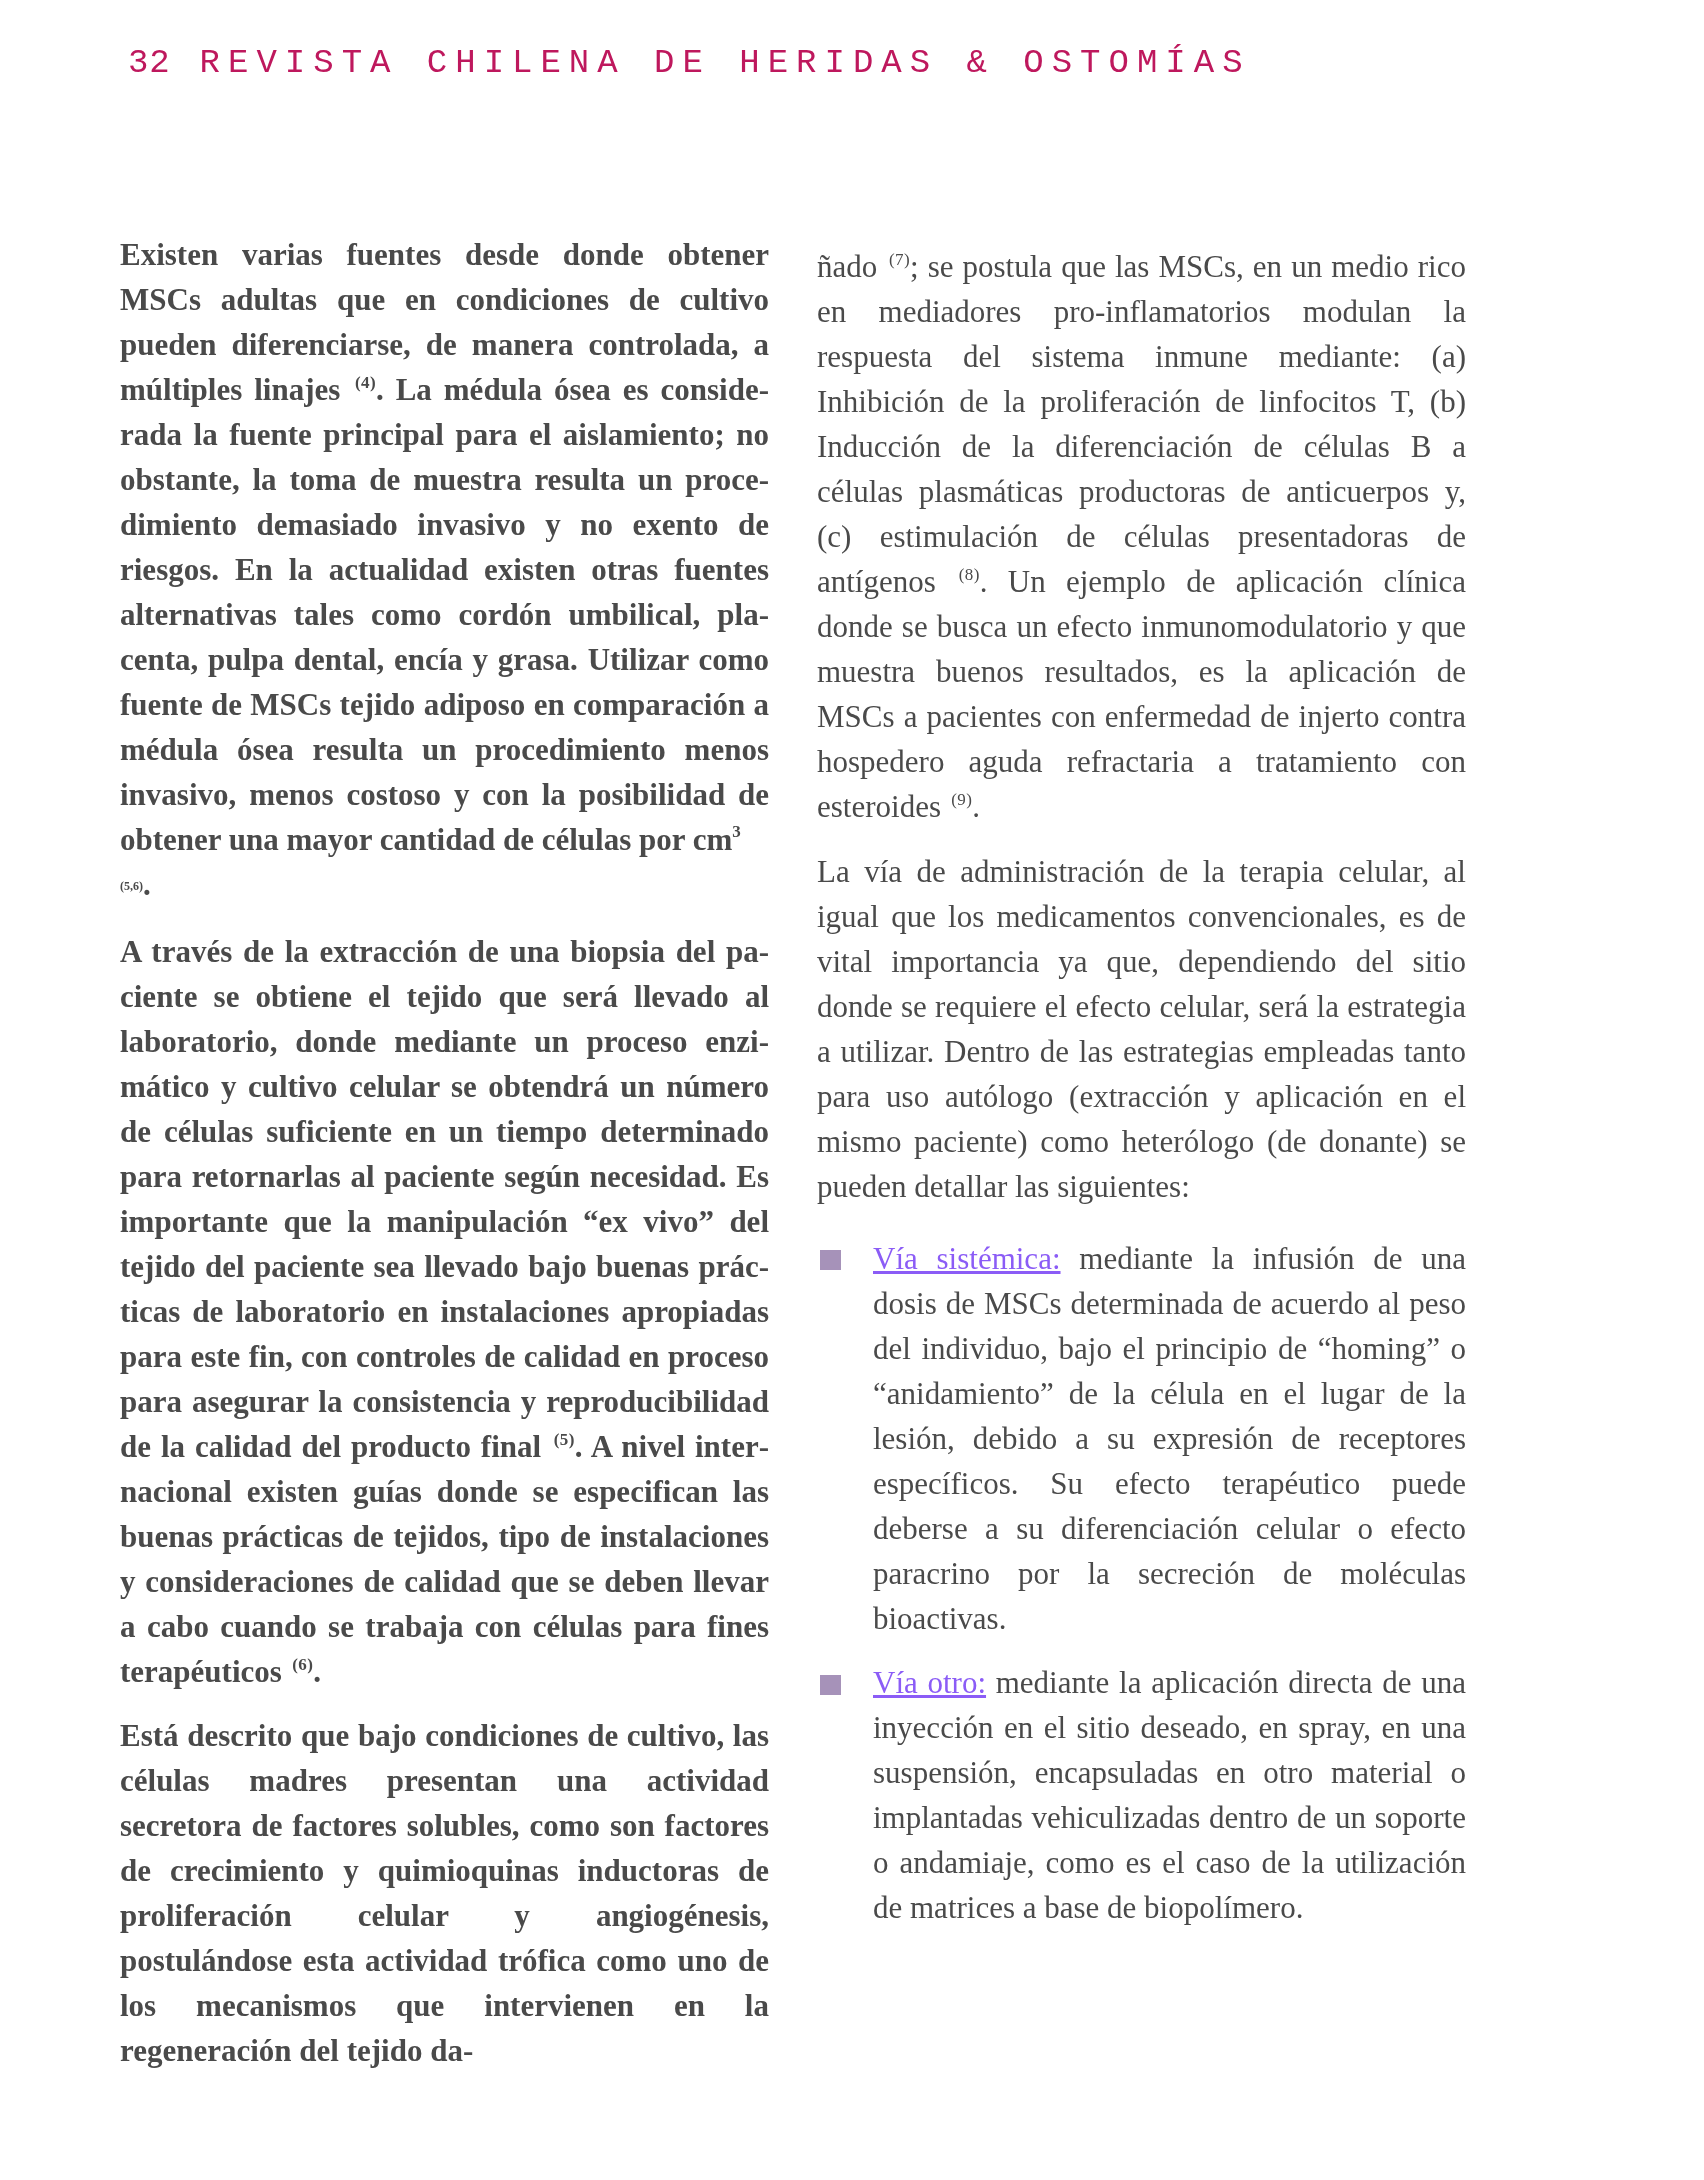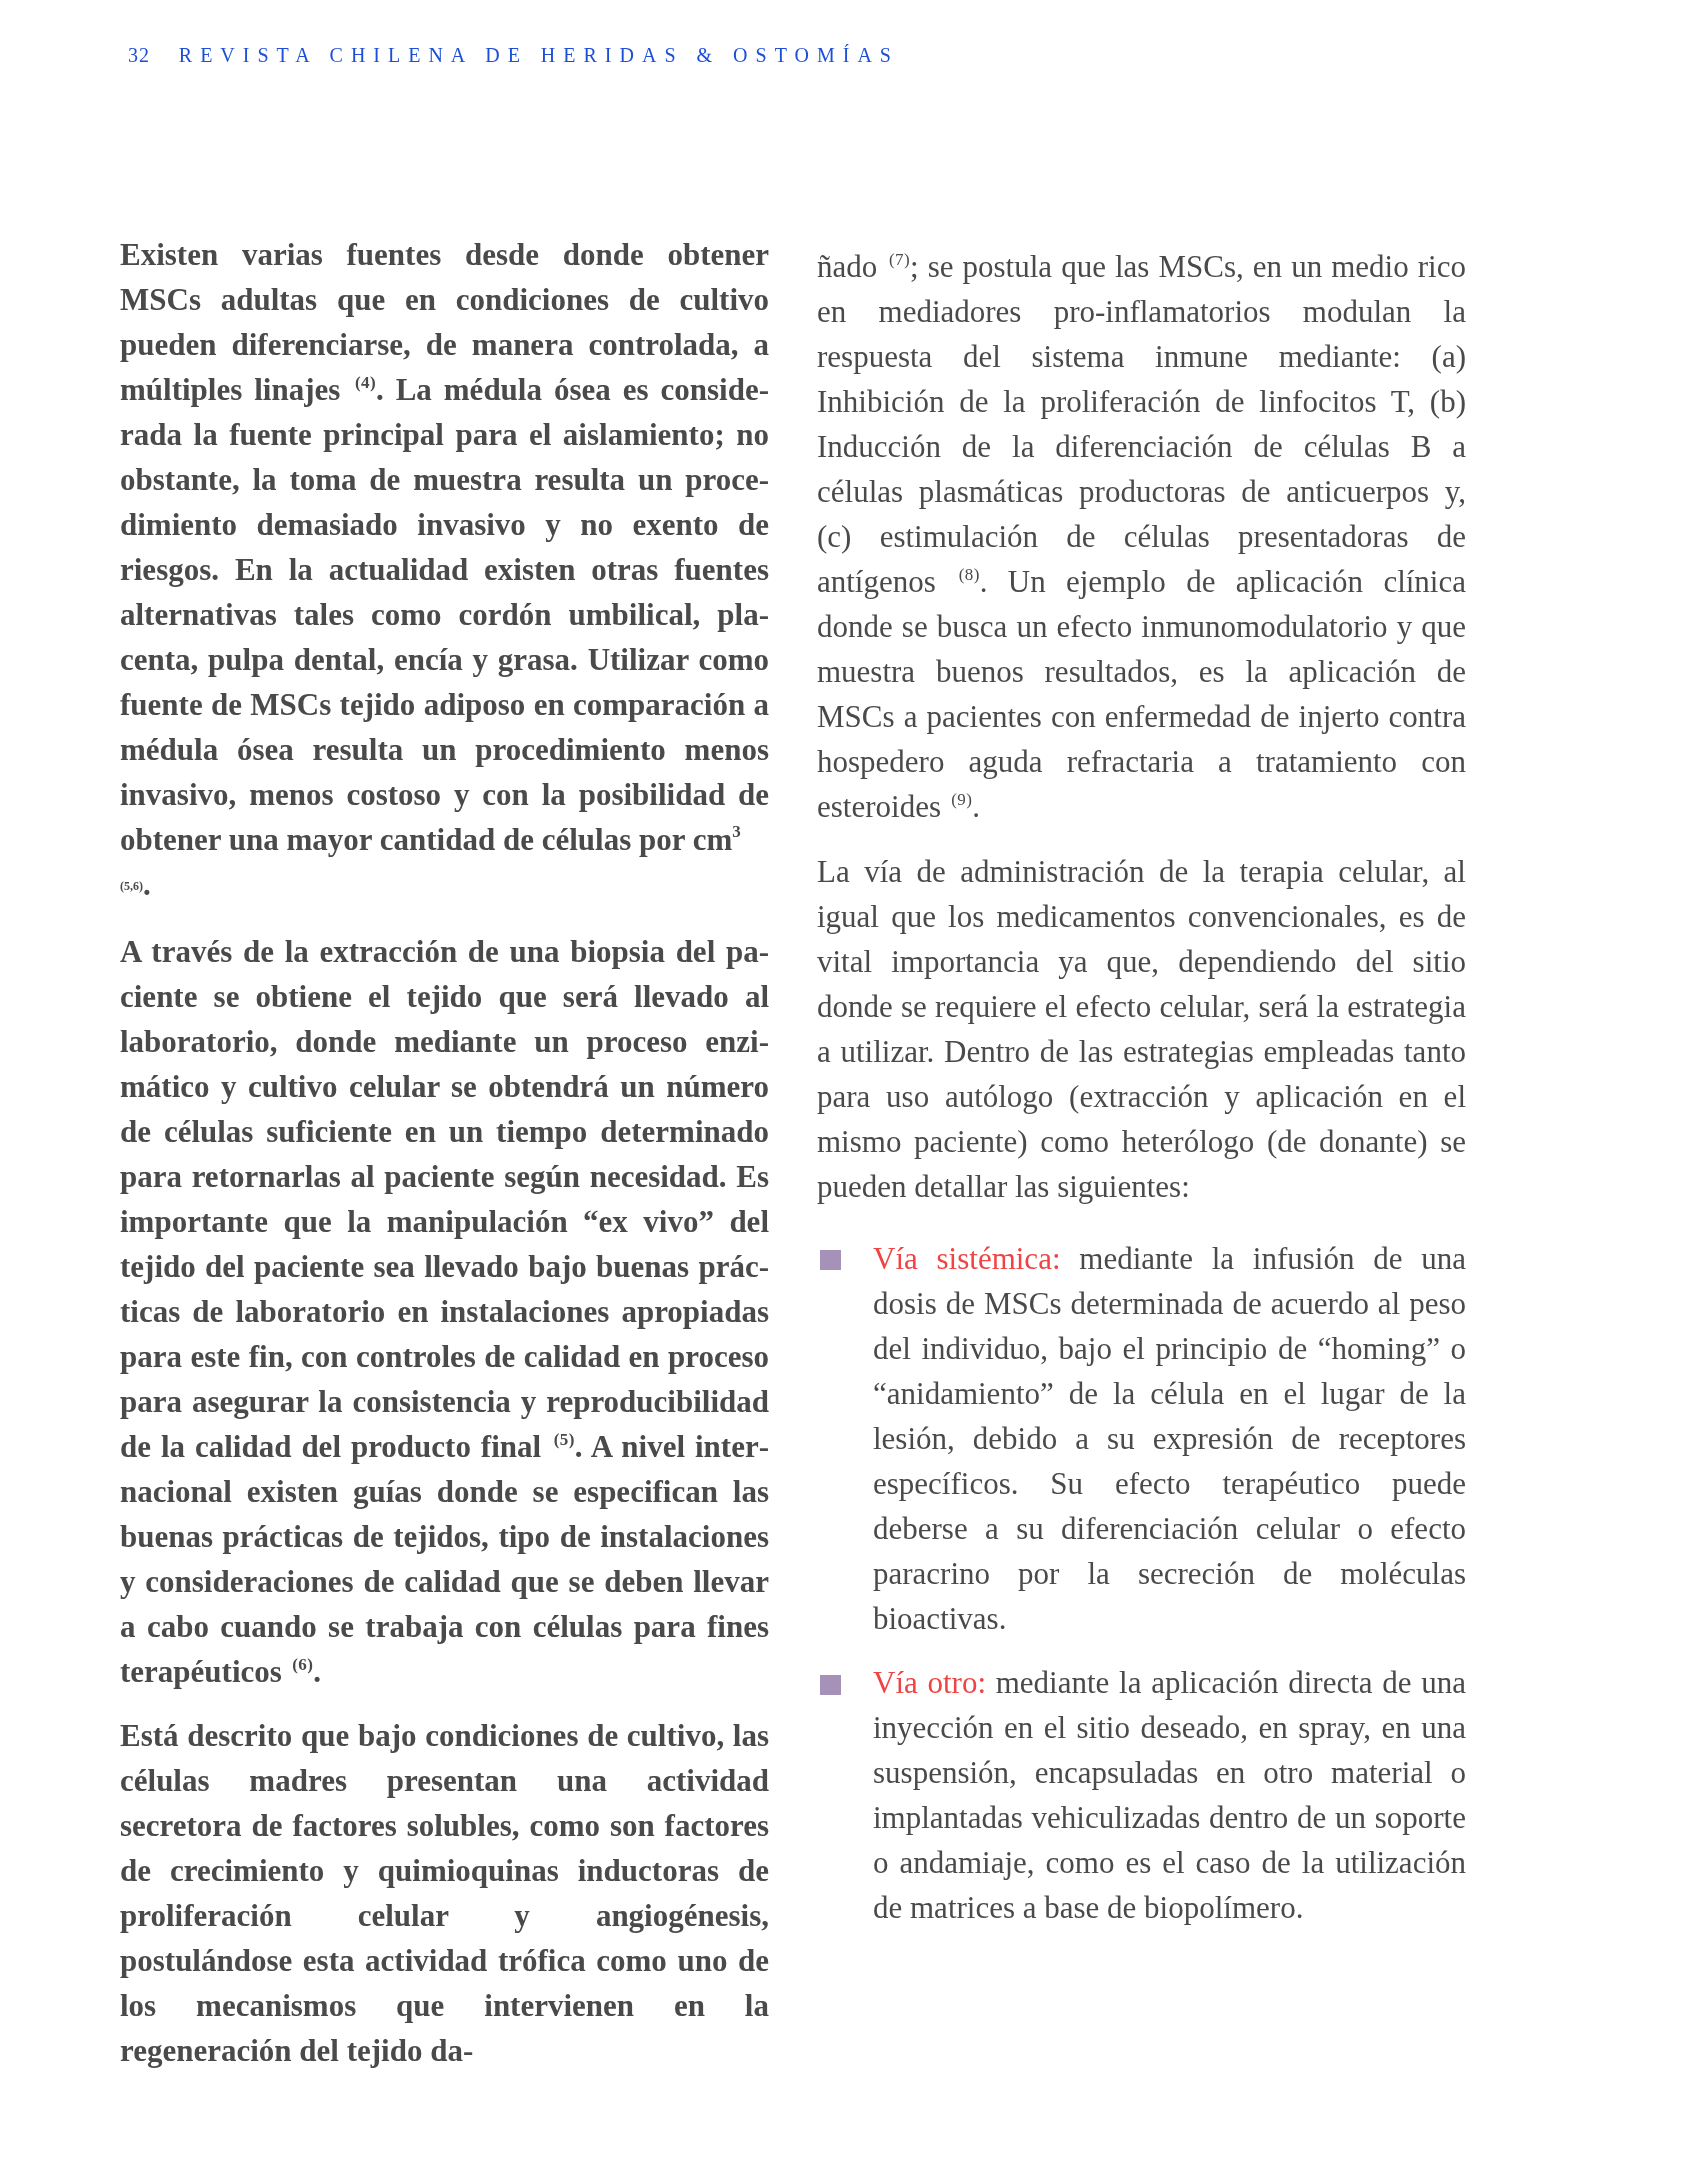--- a/index.html
+++ b/index.html
@@ -12,24 +12,24 @@
       height: 2181px;
       position: relative;
       overflow: hidden;
       font-family: "Liberation Serif", "DejaVu Serif", serif;
       color: #4a4a4a;
     }
     .running-header {
       position: absolute;
       left: 128px;
       top: 44px;
-      font-family: Liberation Serif, serif;
-      font-size: 20px;
+      font-family: Liberation Mono, monospace;
+      font-size: 34px;
       letter-spacing: 8px;
-      color: #1d4ed8;
+      color: #be185d;
       white-space: nowrap;
       font-weight: normal;
     }
     .running-header .page-num {
       letter-spacing: 0.9px;
       margin-right: 29px;
     }
     .column {
       position: absolute;
       top: 232px;
@@ -73,21 +73,22 @@
     }
     .bullet-square {
       position: absolute;
       left: 3.4px;
       top: 14.5px;
       width: 20.4px;
       height: 20.4px;
       background: #a692b9;
     }
     .via-label {
-      color: #ef4444;
+      color: #8b5cf6;
+      text-decoration: underline;
     }
   </style>
 </head>
 <body>
 
 <div class="running-header">
   <span class="page-num">32</span><span>REVISTA CHILENA DE HERIDAS &amp; OSTOMÍAS</span>
 </div>
 
 <div class="column col-left">

